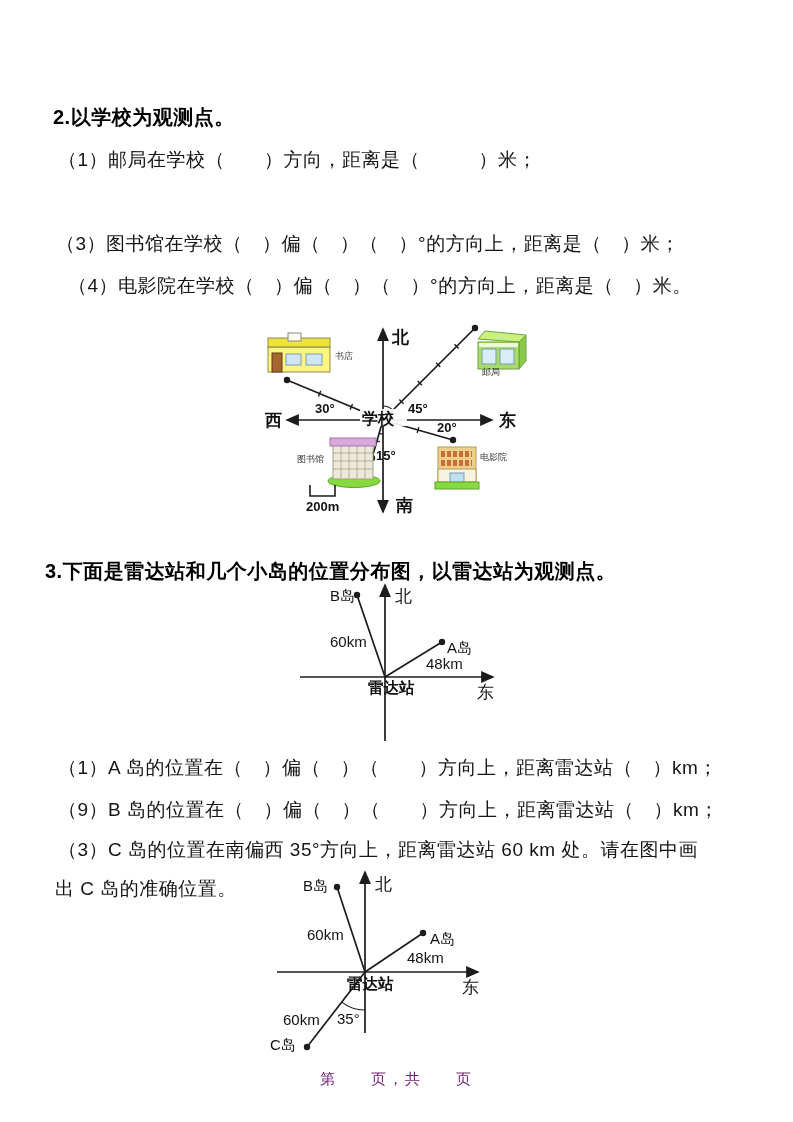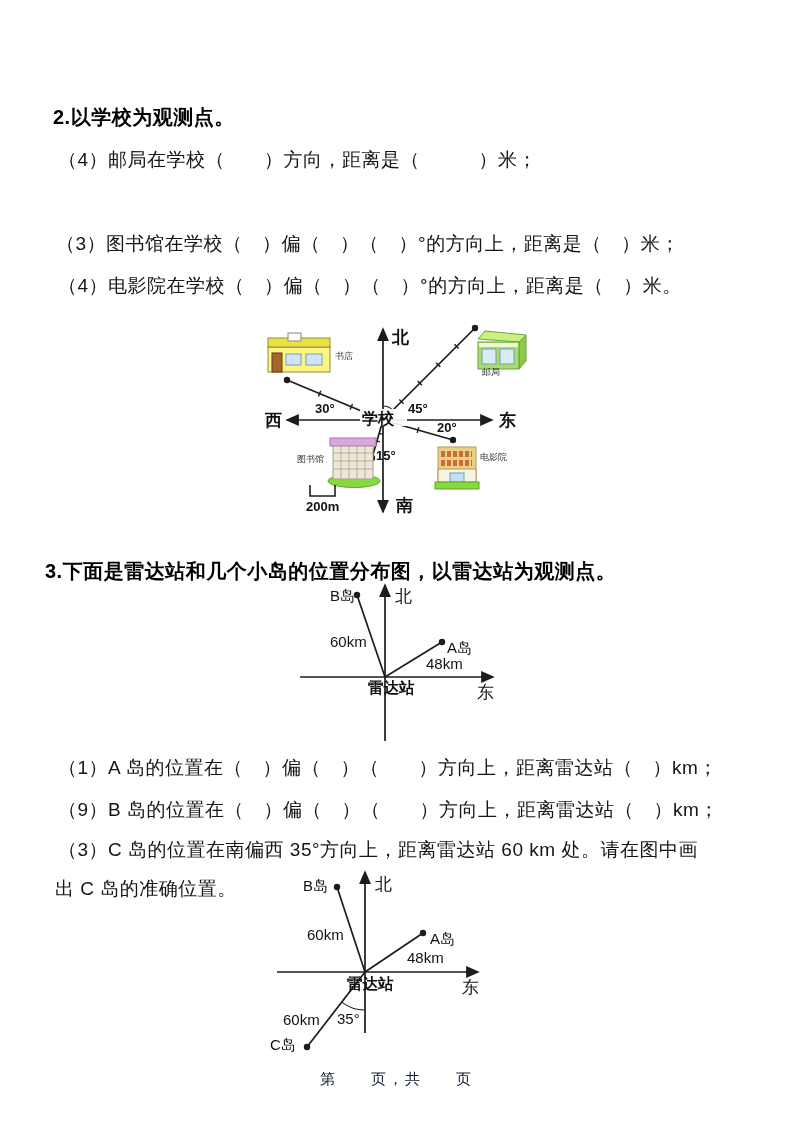--- a/index.html
+++ b/index.html
@@ -3,21 +3,21 @@
 <meta charset="utf-8">
 <style>
   html,body{margin:0;padding:0;background:#ffffff;}
   .page{
     position:relative;width:793px;height:1122px;background:#ffffff;
     font-family:"Liberation Sans","DejaVu Sans",sans-serif;color:#111;overflow:hidden;border-radius:21px;
   }
   .line{position:absolute;white-space:nowrap;}
   .q-head{font-size:20px;font-weight:bold;color:#000;letter-spacing:0.5px;}
   .q-item{font-size:19px;color:#151515;letter-spacing:0.5px;}
-  .footer{position:absolute;left:0;width:793px;text-align:center;font-size:15px;color:#0f172a;letter-spacing:2px;}
+  .footer{position:absolute;left:0;width:793px;text-align:center;font-size:15px;color:#701a75;letter-spacing:2px;}
   svg{position:absolute;overflow:visible;}
   svg text{font-family:"Liberation Sans","DejaVu Sans",sans-serif;fill:#111;}
   .ax{stroke:#1c1c1c;stroke-width:1.7;fill:none;}
   .seg{stroke:#1c1c1c;stroke-width:1.7;fill:none;}
   .tick{stroke:#1c1c1c;stroke-width:1.4;}
   .arc{stroke:#1c1c1c;stroke-width:1.1;fill:none;}
   .dot{fill:#1c1c1c;}
   .dirlab{font-size:17px;font-weight:bold;}
   .dirlab2{font-size:17px;}
   .anglab{font-size:13px;font-weight:bold;}
@@ -25,23 +25,23 @@
   .stationlab{font-size:15.5px;font-weight:bold;}
   .bldlab{font-size:9px;fill:#333;}
   .scalelab{font-size:13px;font-weight:bold;}
 </style>
 </head>
 <body>
 
 <div class="page">
 
   <div class="line q-head" style="left:53px;top:104px;">2.以学校为观测点。</div>
-  <div class="line q-item" style="left:58px;top:147px;">（4）邮局在学校（　　）方向，距离是（　　　）米；</div>
+  <div class="line q-item" style="left:58px;top:147px;">（1）邮局在学校（　　）方向，距离是（　　　）米；</div>
   <div class="line q-item" style="left:44px;top:231px;margin-left:12px;">（3）图书馆在学校（　）偏（　）（　）°的方向上，距离是（　）米；</div>
-  <div class="line q-item" style="left:58px;top:273px;">（4）电影院在学校（　）偏（　）（　）°的方向上，距离是（　）米。</div>
+  <div class="line q-item" style="left:68px;top:273px;">（4）电影院在学校（　）偏（　）（　）°的方向上，距离是（　）米。</div>
 
   <svg style="left:250px;top:313px;" width="285" height="207" viewBox="0 0 285 207">
     <defs>
       <marker id="ar1" markerWidth="9" markerHeight="8" refX="7" refY="3.5" orient="auto">
         <path d="M0,0 L8,3.5 L0,7 z" fill="#1c1c1c"></path>
       </marker>
     </defs>
 
     <line class="ax" x1="133" y1="107" x2="133" y2="16" marker-end="url(#ar1)"></line>
     <line class="ax" x1="133" y1="107" x2="133" y2="199" marker-end="url(#ar1)"></line>

